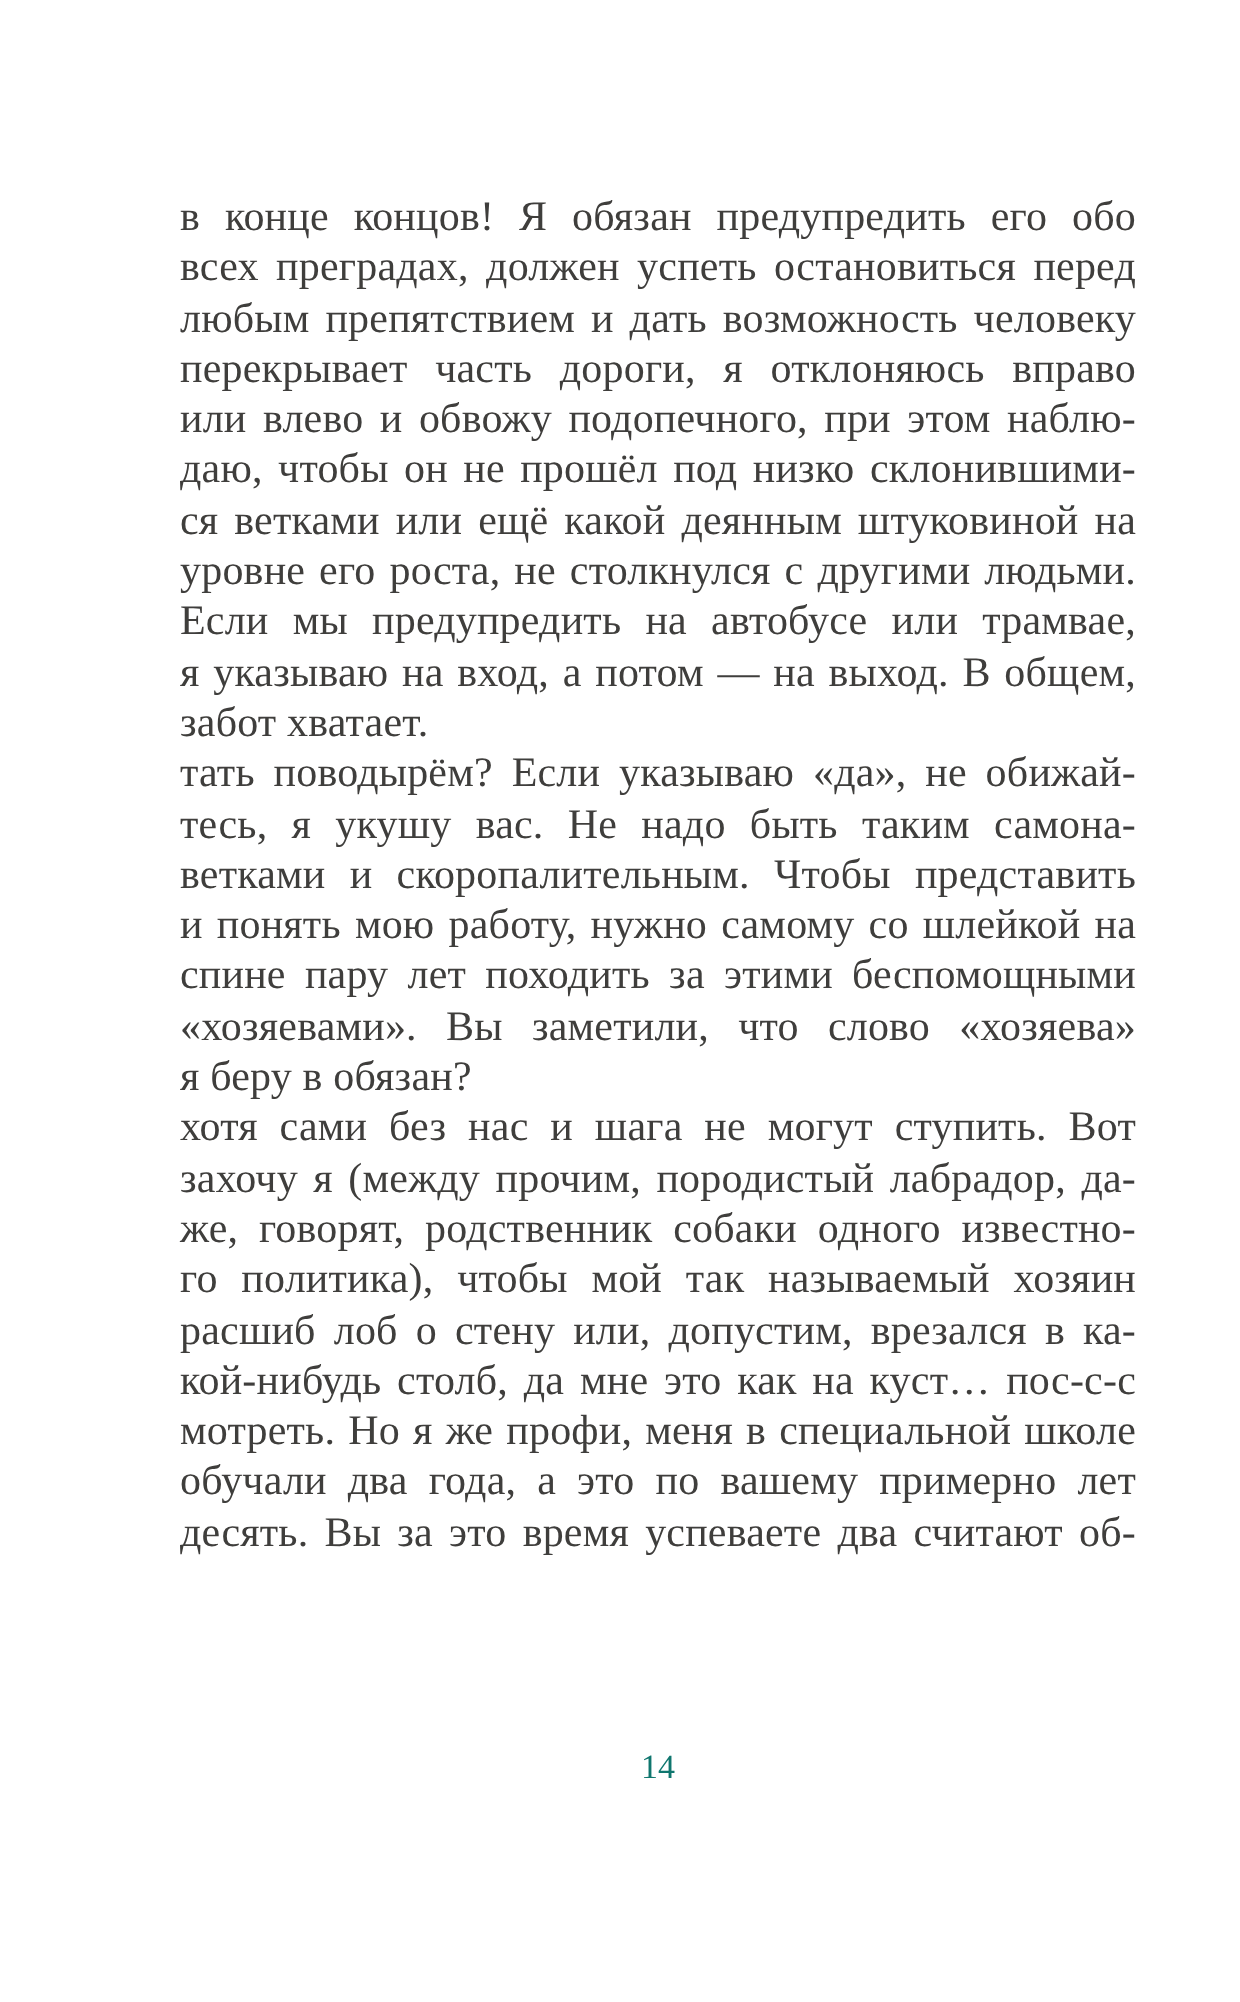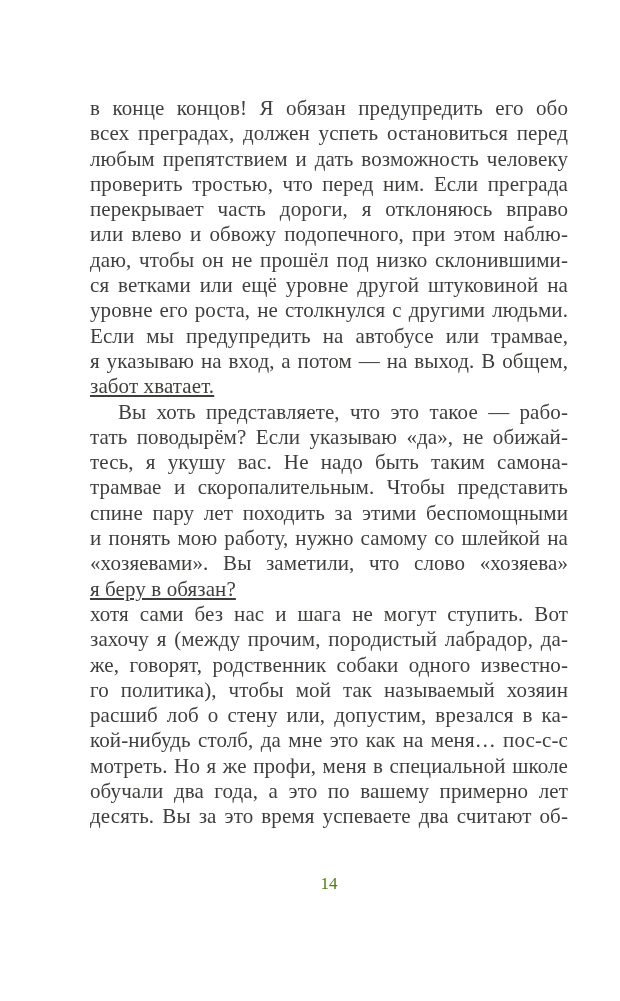--- a/index.html
+++ b/index.html
@@ -29,62 +29,59 @@
     text-align: justify;
     text-align-last: justify;
     white-space: normal;
     letter-spacing: 0.1px;
   }
   .line.indent {
     text-indent: 28px;
   }
   .line.tail {
     text-align-last: left;
-    text-decoration: underline;
   }
   .folio {
     position: absolute;
     left: 90px;
     top: 874px;
     width: 478px;
     text-align: center;
     font-family: "Liberation Serif", serif;
     font-size: 17px;
-    color: #4d7c0f;
+    color: #0f766e;
   }
 </style>
 </head>
 <body>
 
 <div class="page">
   <main class="text-column">
     <div class="line">в конце концов! Я обязан предупредить его обо</div>
     <div class="line">всех преградах, должен успеть остановиться перед</div>
     <div class="line">любым препятствием и дать возможность человеку</div>
-    <div class="line">проверить тростью, что перед ним. Если преграда</div>
     <div class="line">перекрывает часть дороги, я отклоняюсь вправо</div>
     <div class="line">или влево и обвожу подопечного, при этом наблю-</div>
     <div class="line">даю, чтобы он не прошёл под низко склонившими-</div>
-    <div class="line">ся ветками или ещё уровне другой штуковиной на</div>
+    <div class="line">ся ветками или ещё какой деянным штуковиной на</div>
     <div class="line">уровне его роста, не столкнулся с другими людьми.</div>
     <div class="line">Если мы предупредить на автобусе или трамвае,</div>
     <div class="line">я указываю на вход, а потом — на выход. В общем,</div>
     <div class="line tail">забот хватает.</div>
-    <div class="line indent">Вы хоть представляете, что это такое — рабо-</div>
     <div class="line">тать поводырём? Если указываю «да», не обижай-</div>
     <div class="line">тесь, я укушу вас. Не надо быть таким самона-</div>
-    <div class="line">трамвае и скоропалительным. Чтобы представить</div>
+    <div class="line">ветками и скоропалительным. Чтобы представить</div>
+    <div class="line">и понять мою работу, нужно самому со шлейкой на</div>
     <div class="line">спине пару лет походить за этими беспомощными</div>
-    <div class="line">и понять мою работу, нужно самому со шлейкой на</div>
     <div class="line">«хозяевами». Вы заметили, что слово «хозяева»</div>
     <div class="line tail">я беру в обязан?</div>
     <div class="line">хотя сами без нас и шага не могут ступить. Вот</div>
     <div class="line">захочу я (между прочим, породистый лабрадор, да-</div>
     <div class="line">же, говорят, родственник собаки одного известно-</div>
     <div class="line">го политика), чтобы мой так называемый хозяин</div>
     <div class="line">расшиб лоб о стену или, допустим, врезался в ка-</div>
-    <div class="line">кой-нибудь столб, да мне это как на меня… пос-с-с</div>
+    <div class="line">кой-нибудь столб, да мне это как на куст… пос-с-с</div>
     <div class="line">мотреть. Но я же профи, меня в специальной школе</div>
     <div class="line">обучали два года, а это по вашему примерно лет</div>
     <div class="line">десять. Вы за это время успеваете два считают об-</div>
   </main>
   <footer class="folio">14</footer>
 </div>
 
 </body></html>

